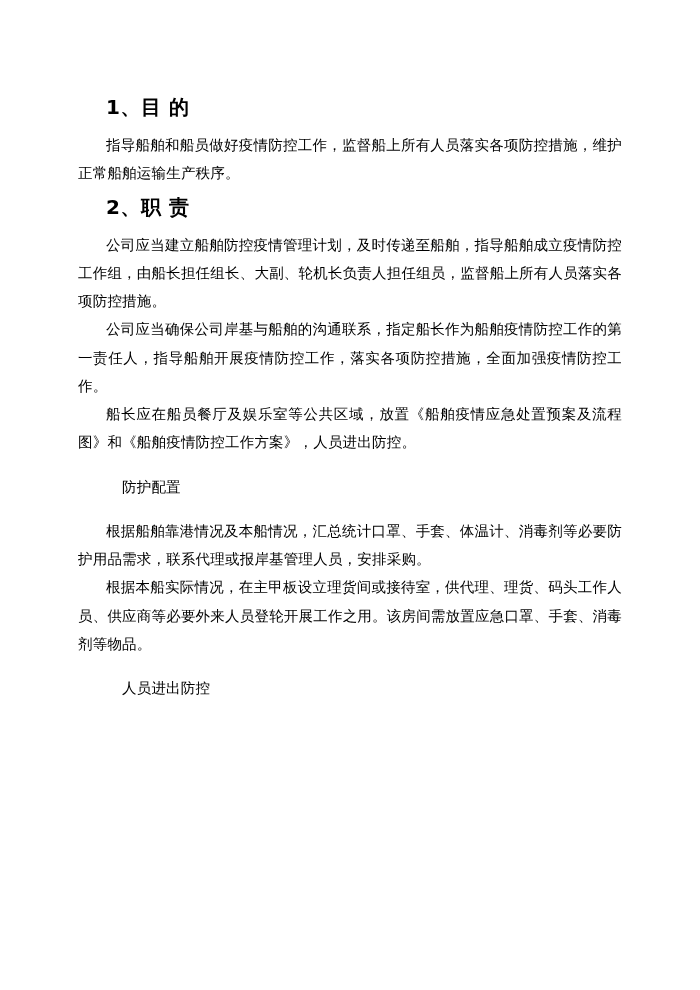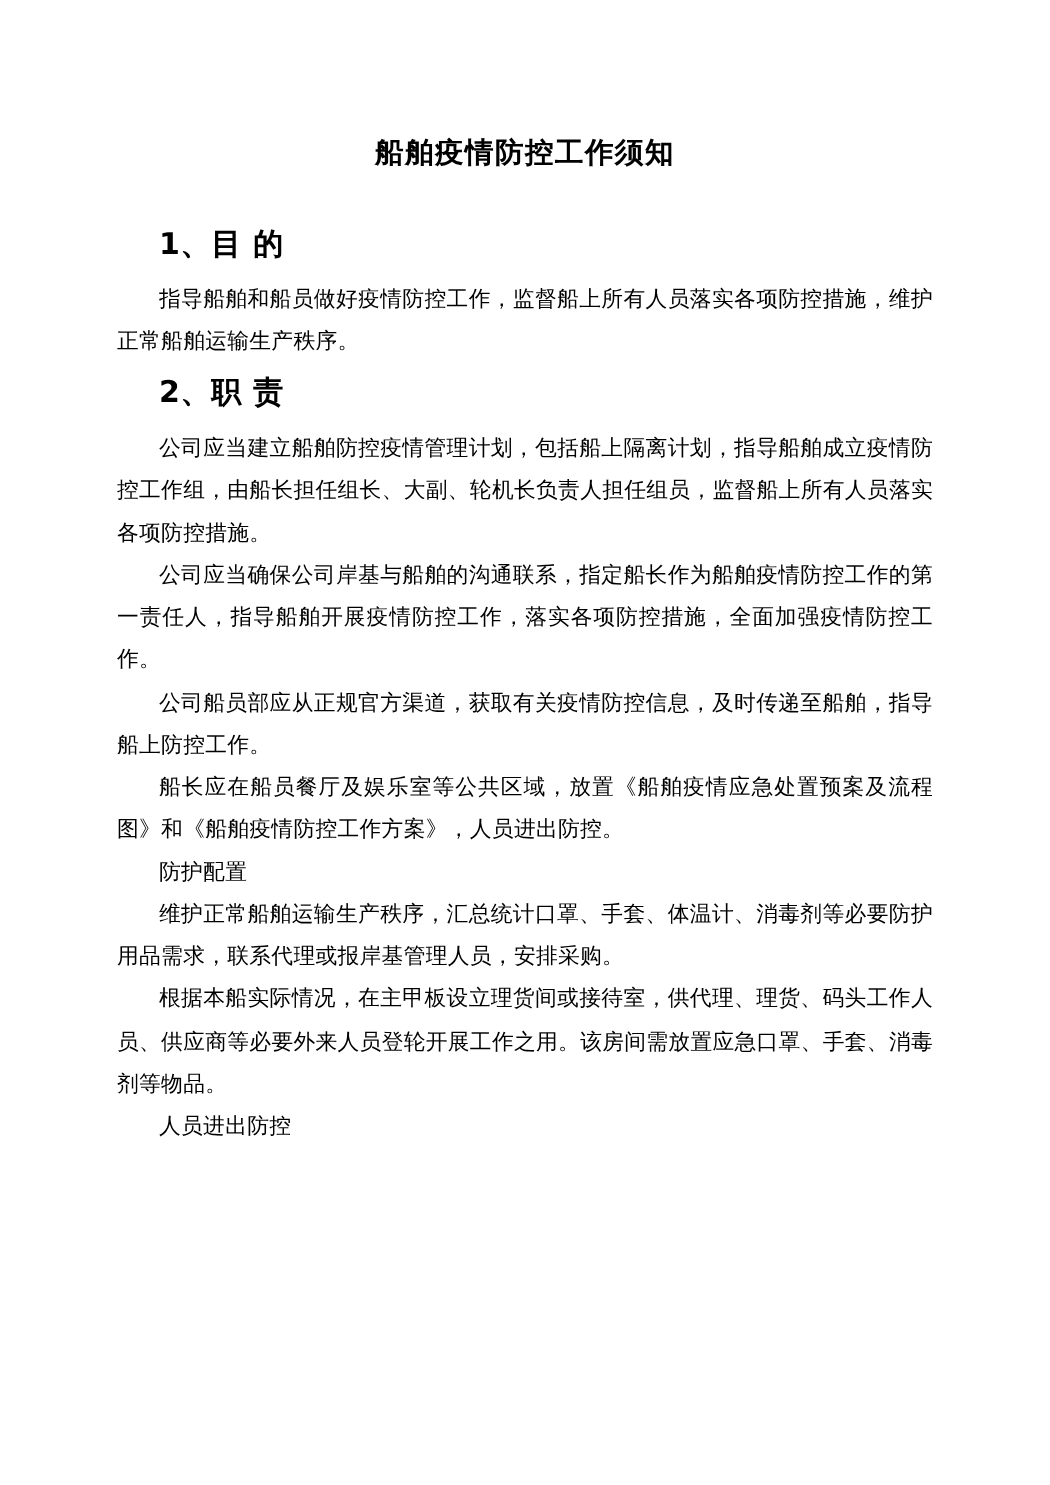--- a/index.html
+++ b/index.html
@@ -42,49 +42,47 @@
     font-size: 14.5px;
     margin: 0;
     text-indent: 28px;
     line-height: 1.95;
     text-align: justify;
     text-justify: inter-ideograph;
     letter-spacing: 0.2px;
   }
   .subhead {
     font-size: 14.5px;
-    margin: 0;
+    margin: 16px;
     text-indent: 28px;
     line-height: 1.95;
     letter-spacing: 0.2px;
   }
   .block {
     margin-bottom: 0;
   }
 </style>
 </head>
 <body>
 
 <div class="page">
 
-  <h1 class="doc-title">船舶疫情防控工作须知</h1>
 
   <div class="block">
     <div class="section-heading">1、目 的</div>
     <p class="para">指导船舶和船员做好疫情防控工作，监督船上所有人员落实各项防控措施，维护正常船舶运输生产秩序。</p>
   </div>
 
   <div class="block">
     <div class="section-heading">2、职 责</div>
-    <p class="para">公司应当建立船舶防控疫情管理计划，包括船上隔离计划，指导船舶成立疫情防控工作组，由船长担任组长、大副、轮机长负责人担任组员，监督船上所有人员落实各项防控措施。</p>
+    <p class="para">公司应当建立船舶防控疫情管理计划，及时传递至船舶，指导船舶成立疫情防控工作组，由船长担任组长、大副、轮机长负责人担任组员，监督船上所有人员落实各项防控措施。</p>
     <p class="para">公司应当确保公司岸基与船舶的沟通联系，指定船长作为船舶疫情防控工作的第一责任人，指导船舶开展疫情防控工作，落实各项防控措施，全面加强疫情防控工作。</p>
-    <p class="para">公司船员部应从正规官方渠道，获取有关疫情防控信息，及时传递至船舶，指导船上防控工作。</p>
     <p class="para">船长应在船员餐厅及娱乐室等公共区域，放置《船舶疫情应急处置预案及流程图》和《船舶疫情防控工作方案》，人员进出防控。</p>
   </div>
 
   <div class="block">
     <p class="subhead">防护配置</p>
-    <p class="para">维护正常船舶运输生产秩序，汇总统计口罩、手套、体温计、消毒剂等必要防护用品需求，联系代理或报岸基管理人员，安排采购。</p>
+    <p class="para">根据船舶靠港情况及本船情况，汇总统计口罩、手套、体温计、消毒剂等必要防护用品需求，联系代理或报岸基管理人员，安排采购。</p>
     <p class="para">根据本船实际情况，在主甲板设立理货间或接待室，供代理、理货、码头工作人员、供应商等必要外来人员登轮开展工作之用。该房间需放置应急口罩、手套、消毒剂等物品。</p>
     <p class="subhead">人员进出防控</p>
   </div>
 
 </div>
 
 </body></html>

